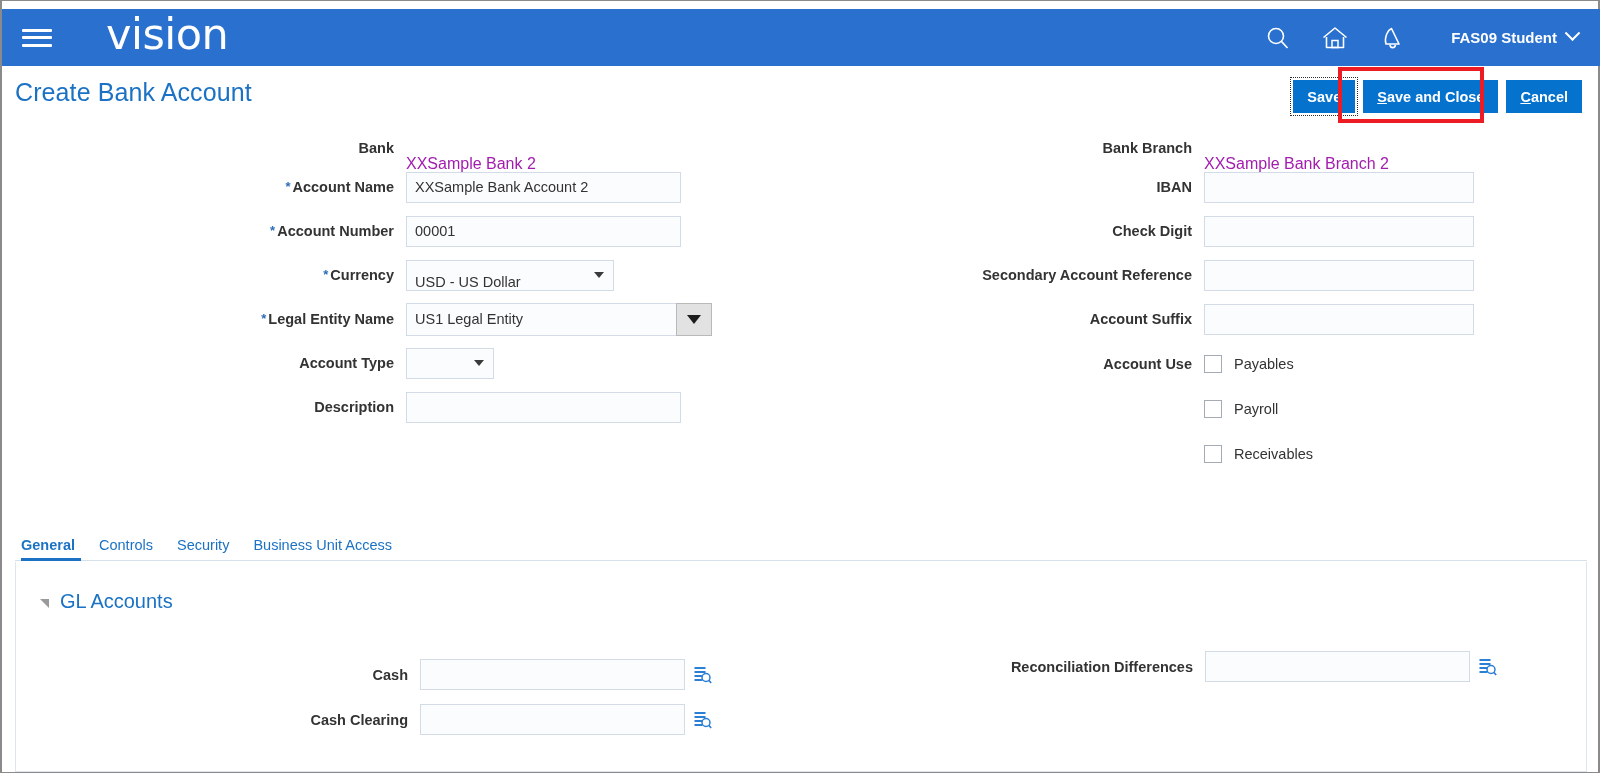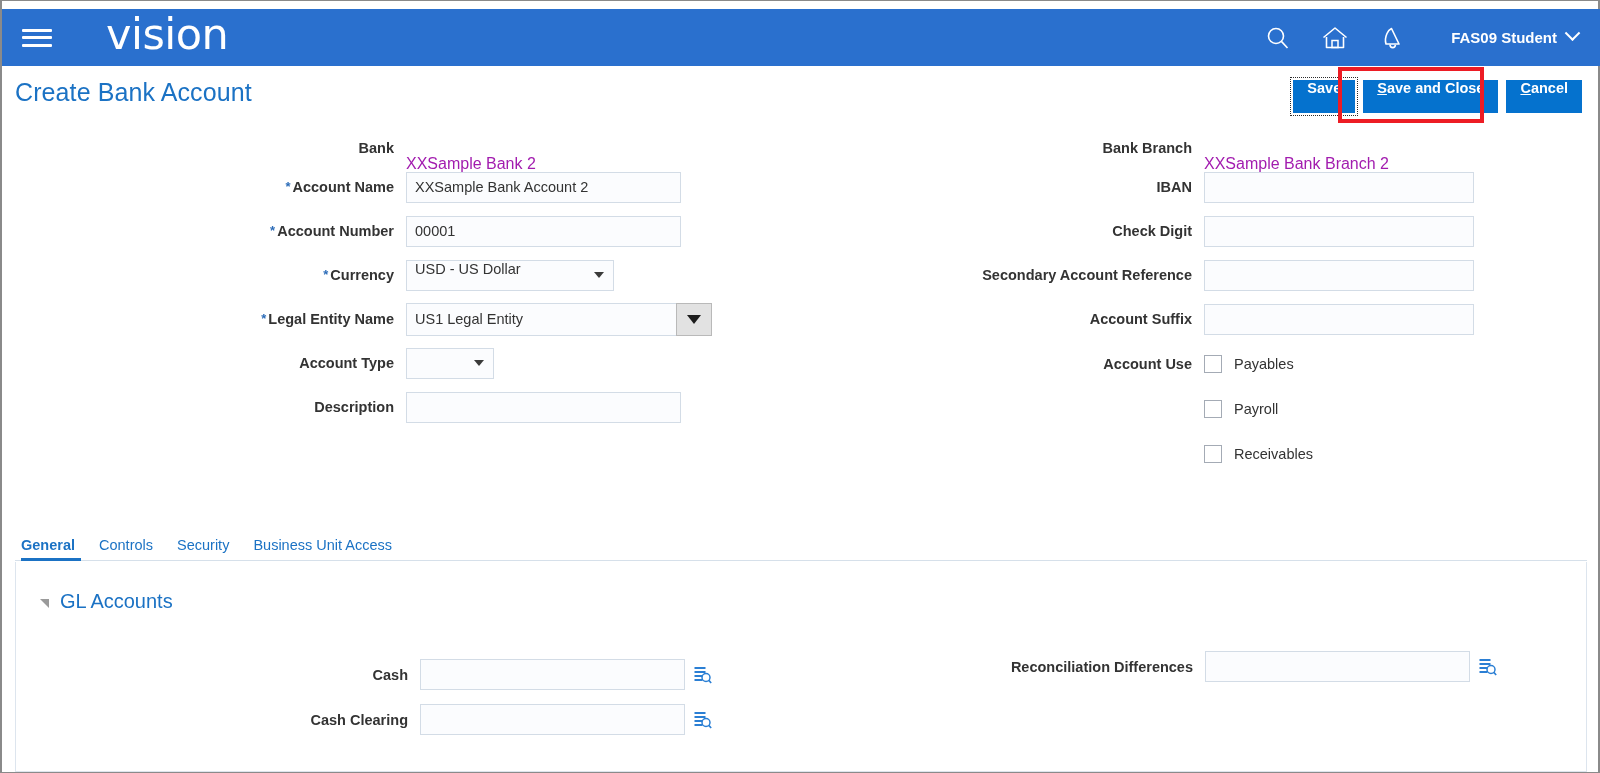--- a/index.html
+++ b/index.html
@@ -71,21 +71,21 @@
   }
   .actions {
     position: absolute; right: 18px; top: 22px;
     display: flex; align-items: center; gap: 8px;
   }
   .btn {
     background: #0572ce; color: #ffffff;
     font-size: 14.5px; font-weight: bold;
     border: none; height: 33px;
     padding: 0 14px; cursor: pointer;
-    display: flex; justify-content: center;
+    display: flex; align-items: center; justify-content: center;
     font-family: "Liberation Sans", sans-serif;
     white-space: nowrap;
   }
   .btn.focused { outline: 1px dotted #2b2b2b; outline-offset: 2px; }
   .btn .u { text-decoration: underline; }
   .annot-box {
     position: absolute;
     left: 1336px; top: 66px;
     width: 146px; height: 56px;
     border: 4px solid #ed1c24;
@@ -122,21 +122,21 @@
   }
   .inp.w275 { width: 275px; }
   .inp.w270 { width: 270px; }
 
   .sel {
     background: #fbfcfe;
     border: 1px solid #d3dce6;
     height: 31px;
     font-size: 14.5px; color: #333333;
     padding: 0 8px;
-    display: flex; align-items: flex-start;
+    display: flex; align-items: flex-end;
     position: relative; cursor: pointer;
   }
   .sel .caret {
     position: absolute; right: 9px; top: 50%;
     width: 0; height: 0;
     border-left: 5px solid transparent; border-right: 5px solid transparent;
     border-top: 6px solid #3b3b3b;
     transform: translateY(-50%);
   }
   .sel.currency { width: 208px; }

